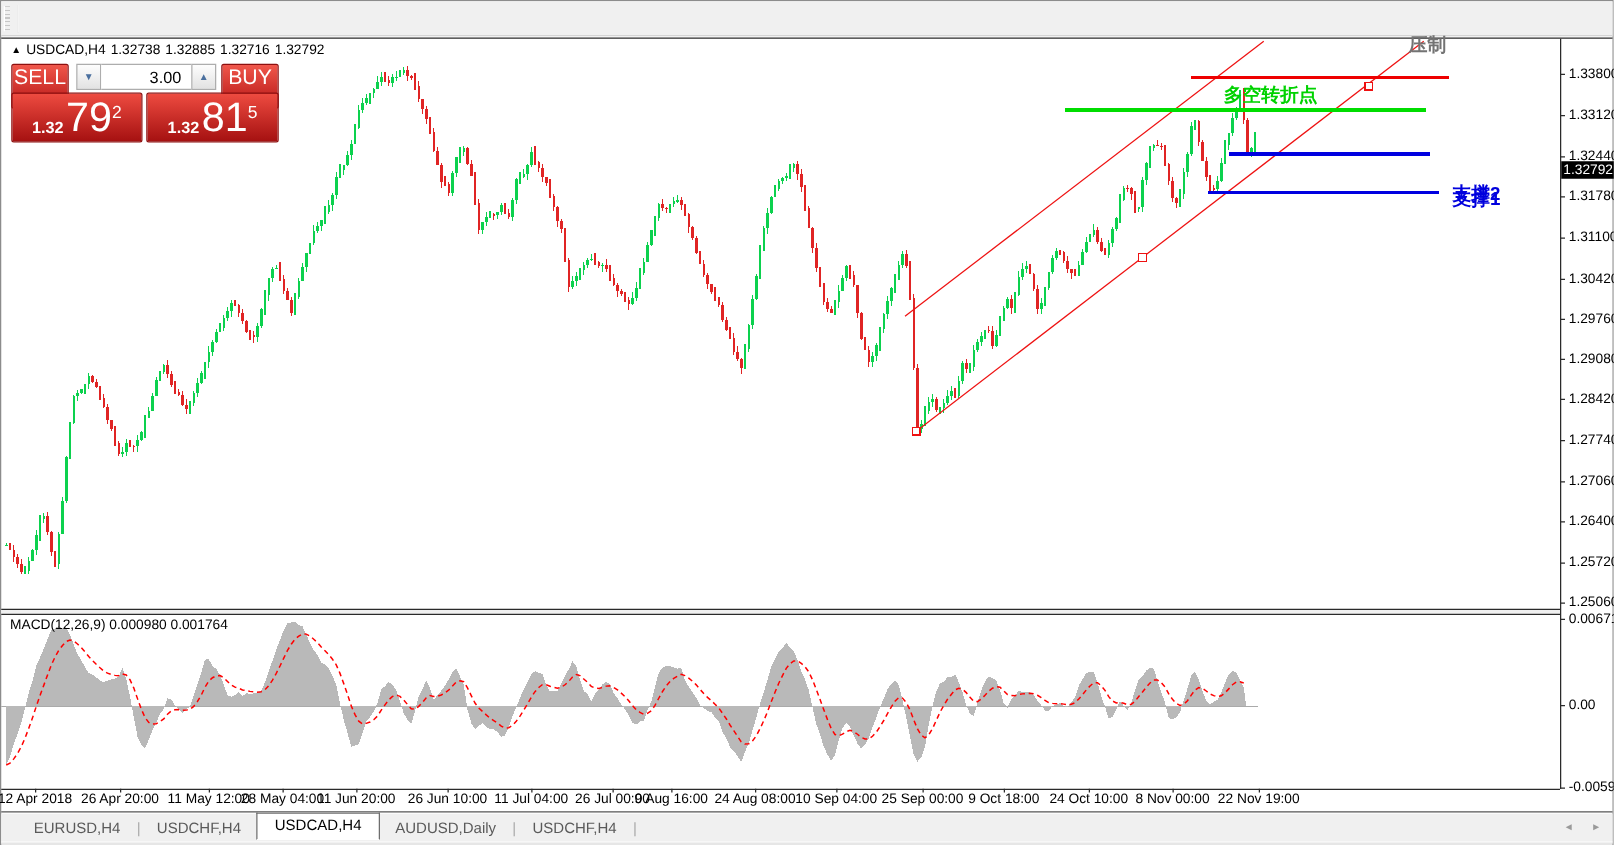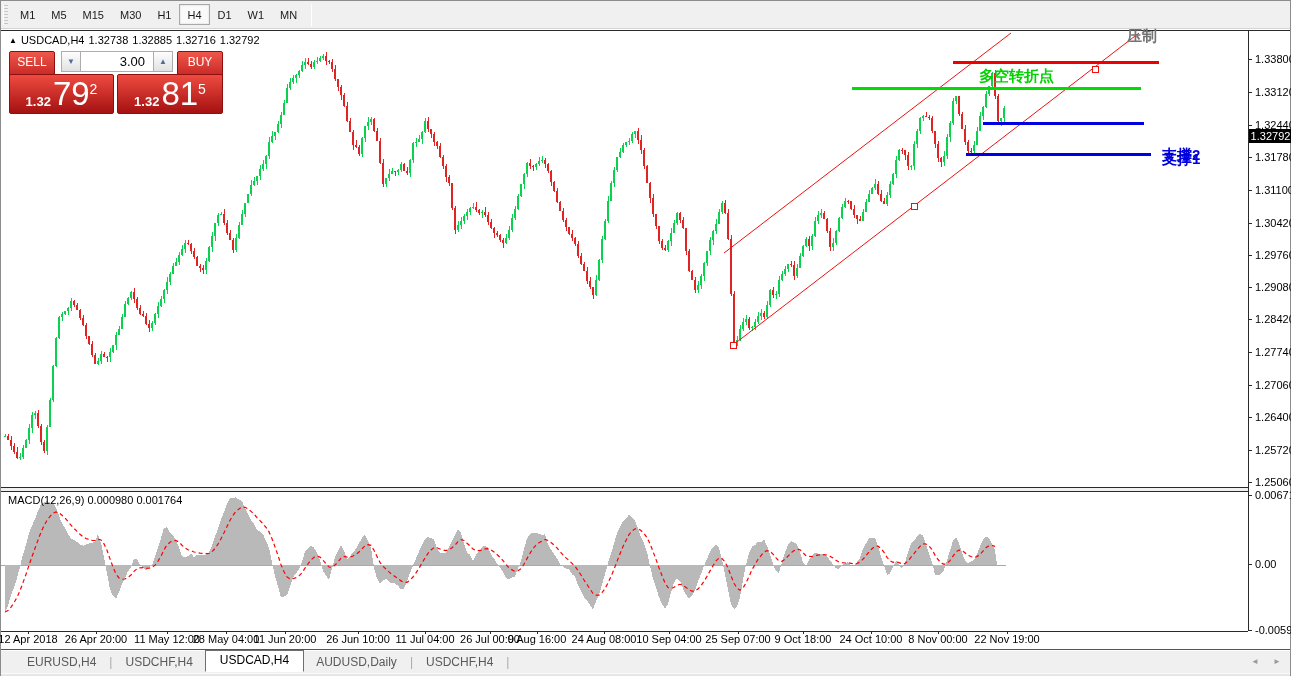--- a/index.html
+++ b/index.html
@@ -25,21 +25,21 @@
 
   .ohlc { position:absolute; left:8px; top:33px; font-size:11px; color:#000; white-space:nowrap; }
   .ohlc .tri { font-size:8px; margin-right:4px; position:relative; top:-1px; }
   .ohlc span { margin-right:4px; }
 
   .macd-header { position:absolute; left:7px; top:493px; font-size:11px; color:#000; }
 
   
   .trade { position:absolute; left:8px; top:50px; width:215px; }
   .trade-row1 { display:flex; height:21px; }
-  .btn-sell,.btn-buy { width:46px; height:36px; line-height:20px; text-align:center; color:#fff; font-size:12px;
+  .btn-sell,.btn-buy { width:46px; height:36px; line-height:20px; text-align:center; color:#fff; font-size:17px;
       background:linear-gradient(180deg,#f0574b,#b51515); border:1px solid #8e0f0f; border-radius:2px; }
   .btn-buy { margin-left:4px; }
   .spin { width:20px; height:21px; background:linear-gradient(180deg,#fdfdfd,#e2e2e2); border:1px solid #adadad; color:#4a6f9e; font-size:8px; text-align:center; line-height:19px; }
   .spin.down { margin-left:6px; }
   .lot { width:72px; height:21px; border:1px solid #adadad; border-left:none; border-right:none; background:#fff; font-size:13px; text-align:right; padding-right:8px; font-family:"Liberation Sans",sans-serif; }
   .trade-row2 { display:flex; margin-top:2px; }
   .quote { width:105px; height:40px; color:#fff; background:linear-gradient(180deg,#ee4b40,#a51111); border:1px solid #8e0f0f; border-radius:2px; display:flex; align-items:flex-end; justify-content:center; padding-bottom:4px; }
   .quote.buy { width:106px; margin-left:3px; }
   .q-small { font-size:13px; font-weight:bold; margin-right:2px; line-height:15px; }
   .q-big { font-size:33px; line-height:30px; font-weight:400; }
@@ -74,31 +74,20 @@
 
   .bottom-strip { position:absolute; left:0; top:672px; width:1289px; height:3px; background:#e6e6e6; border-top:1px solid #fbfbfb; }
 </style>
 </head>
 <body>
 
 <div class="window">
 
   <div class="toolbar">
     <div class="grip"></div>
-    <div class="tb-buttons">
-        <div class="tb-btn">M1</div>
-        <div class="tb-btn">M5</div>
-        <div class="tb-btn">M15</div>
-        <div class="tb-btn">M30</div>
-        <div class="tb-btn">H1</div>
-        <div class="tb-btn active">H4</div>
-        <div class="tb-btn">D1</div>
-        <div class="tb-btn">W1</div>
-        <div class="tb-btn">MN</div>
-      </div>
     <div class="tb-sep"></div>
   </div>
 
   <div class="hline" style="left:0;top:29px;width:1289px;height:1px;"></div>
   <div class="hline" style="left:0;top:486px;width:1247px;height:1px;"></div>
   <div class="pane-gap" style="left:0;top:487px;width:1247px;height:3px;"></div>
   <div class="hline" style="left:0;top:490px;width:1247px;height:1px;"></div>
   <div class="hline" style="left:0;top:630px;width:1247px;height:1px;"></div>
 
   <svg id="price-svg" viewBox="0 0 1247 456" shape-rendering="crispEdges">
@@ -875,21 +864,21 @@
       <div class="d-label" style="left: 424px;">11 Jul 04:00</div>
       <div class="d-tick" style="left: 424px;"></div>
       <div class="d-label" style="left: 489px;">26 Jul 00:00</div>
       <div class="d-tick" style="left: 489px;"></div>
       <div class="d-label" style="left: 536px;">9 Aug 16:00</div>
       <div class="d-tick" style="left: 536px;"></div>
       <div class="d-label" style="left: 603px;">24 Aug 08:00</div>
       <div class="d-tick" style="left: 603px;"></div>
       <div class="d-label" style="left: 668px;">10 Sep 04:00</div>
       <div class="d-tick" style="left: 668px;"></div>
-      <div class="d-label" style="left: 737px;">25 Sep 07:00</div>
+      <div class="d-label" style="left: 737px;">25 Sep 00:00</div>
       <div class="d-tick" style="left: 737px;"></div>
       <div class="d-label" style="left: 802px;">9 Oct 18:00</div>
       <div class="d-tick" style="left: 802px;"></div>
       <div class="d-label" style="left: 870px;">24 Oct 10:00</div>
       <div class="d-tick" style="left: 870px;"></div>
       <div class="d-label" style="left: 937px;">8 Nov 00:00</div>
       <div class="d-tick" style="left: 937px;"></div>
       <div class="d-label" style="left: 1006px;">22 Nov 19:00</div>
       <div class="d-tick" style="left: 1006px;"></div>
     </div>

